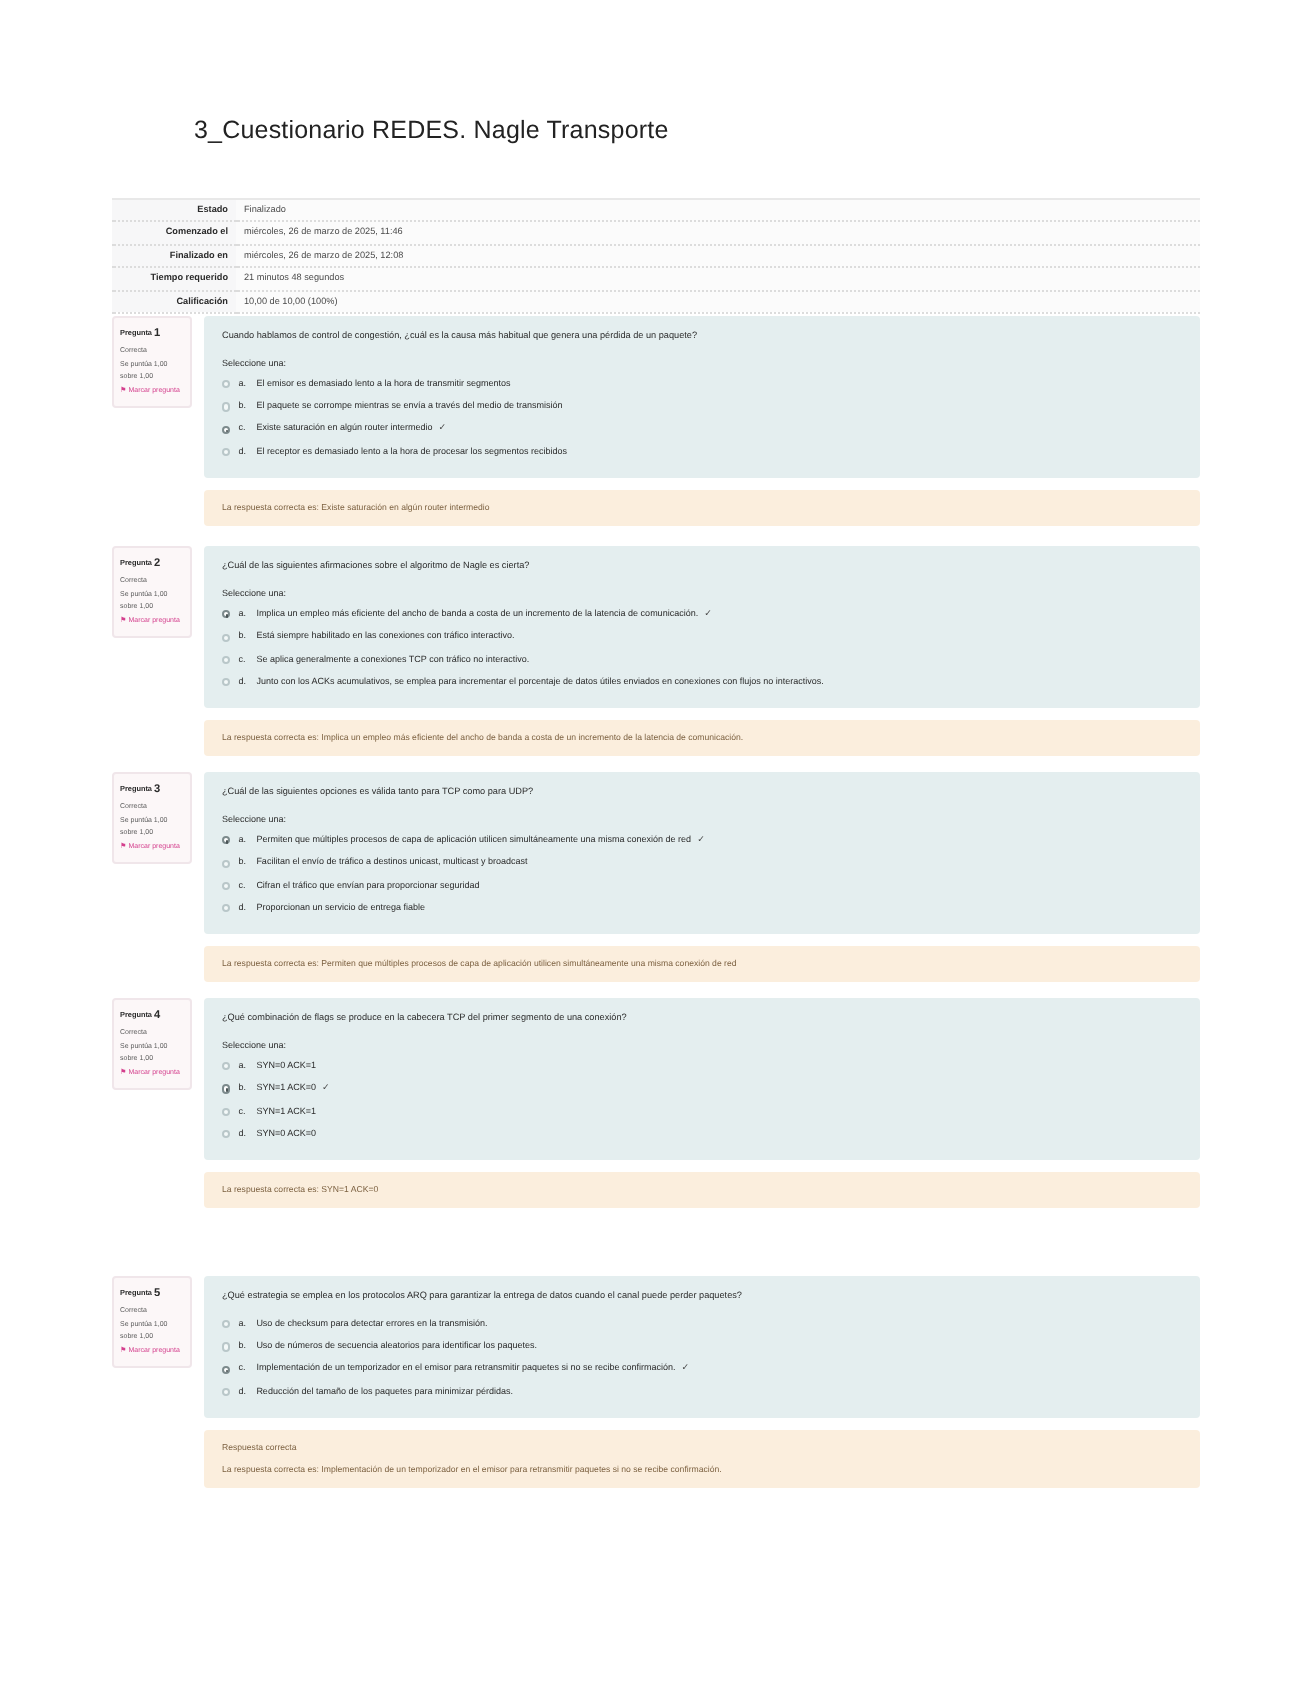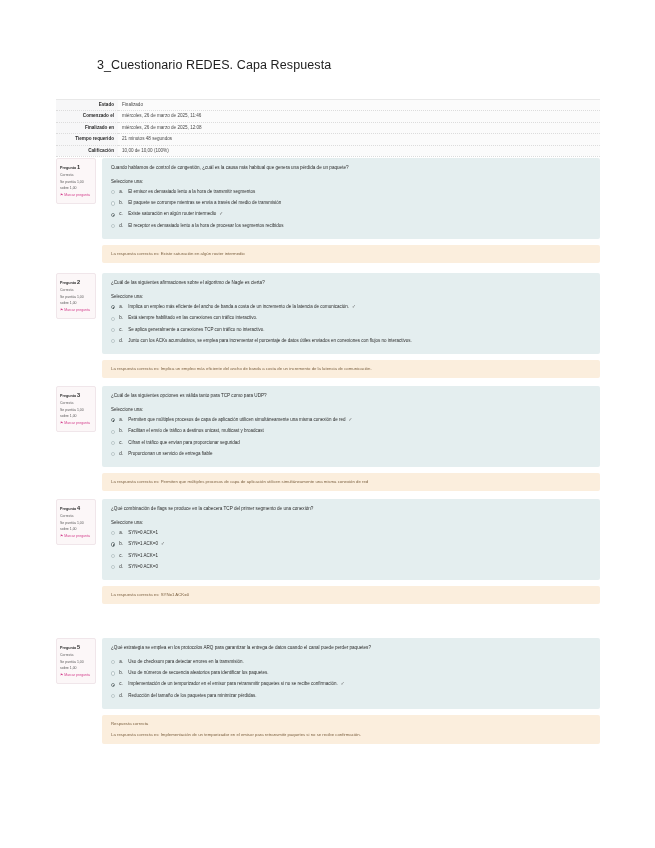--- a/index.html
+++ b/index.html
@@ -155,21 +155,21 @@
   .feedback .fb-head {
     margin-bottom: 4.5px;
   }
   .qgap { height: 6px; }
 </style>
 </head>
 <body>
 
 <div class="page">
 
-  <div class="quiz-title">3_Cuestionario REDES. Capa Respuesta</div>
+  <div class="quiz-title">3_Cuestionario REDES. Nagle Transporte</div>
 
   <table class="summary">
     <tbody>
       <tr>
         <th>Estado</th>
         <td>Finalizado</td>
       </tr>
       <tr>
         <th>Comenzado el</th>
         <td>miércoles, 26 de marzo de 2025, 11:46</td>

